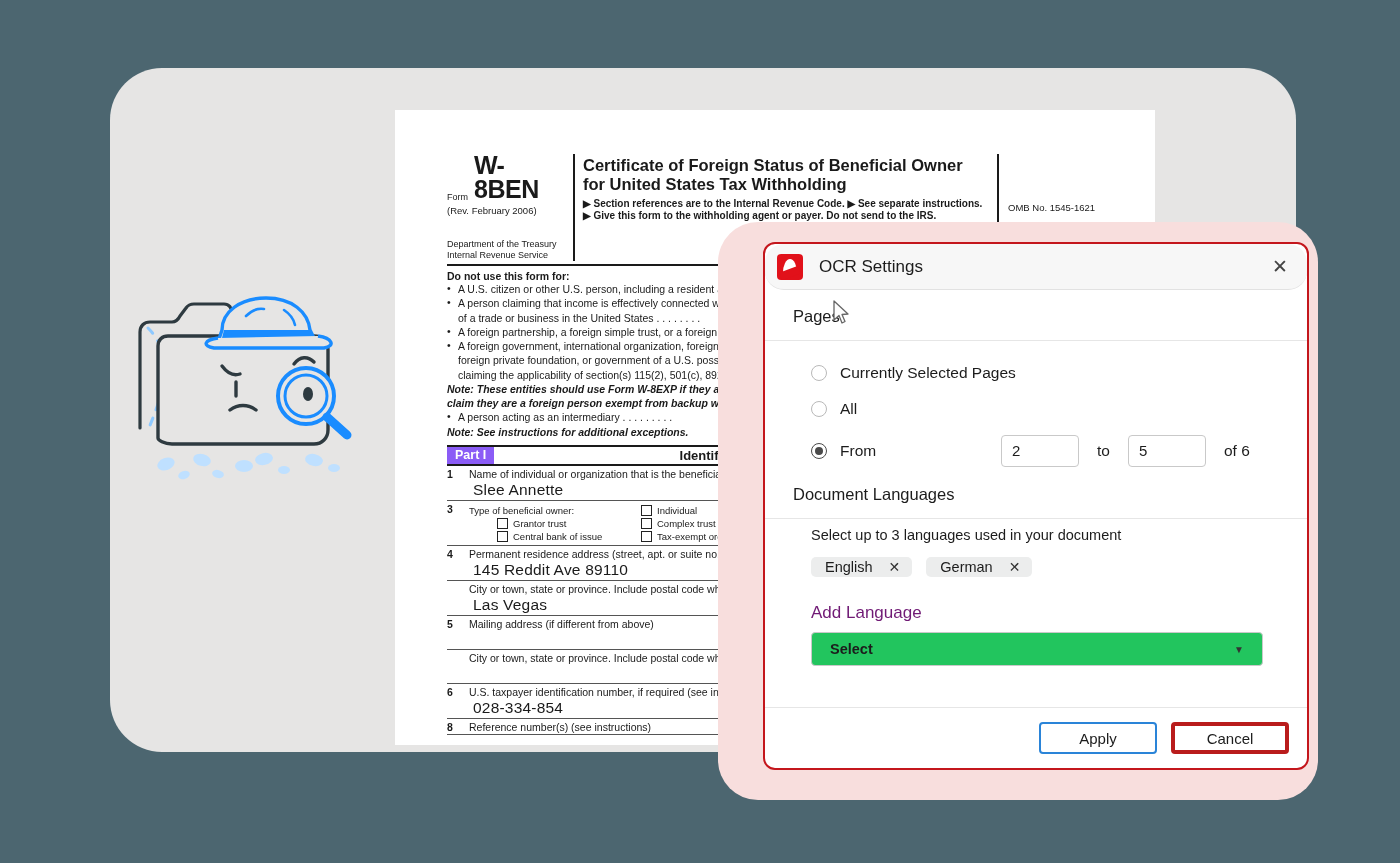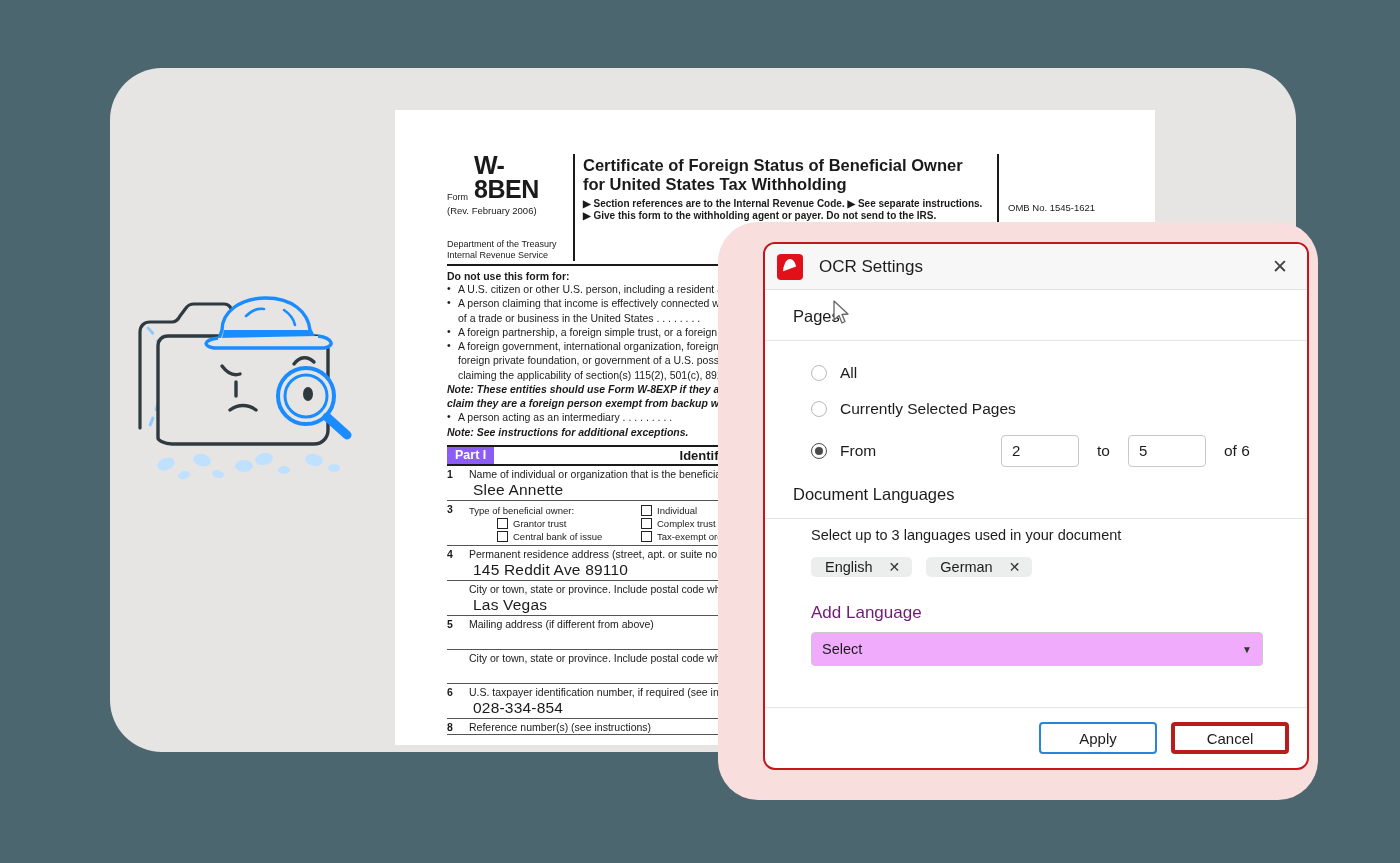--- a/index.html
+++ b/index.html
@@ -87,20 +87,21 @@
     border: 2px solid #c4161c;
     border-radius: 12px;
     overflow: hidden;
     display: flex; flex-direction: column;
   }
   .dlg-title {
     height: 46px; background: #f7f7f7;
     border-bottom: 1px solid #e2e2e2;
     display: flex; align-items: center; padding: 0 14px 0 12px;
     flex: none;
+    border-radius: 19px;
   }
   .app-icon {
     width: 26px; height: 26px; border-radius: 4px;
     background: #e1111a; position: relative; flex: none;
     overflow: hidden;
   }
   .app-icon:before {
     content: ""; position: absolute; left: 6px; top: 5px;
     width: 14px; height: 14px; background: #fff;
     border-radius: 50% 50% 0 0 / 100% 100% 0 0;
@@ -152,21 +153,21 @@
   .chip {
     background: #eceded; border-radius: 5px;
     height: 20px; display: flex; align-items: center;
     padding: 0 12px 0 14px; font-size: 14.5px; color: #1c1c1c;
   }
   .chip .x { margin-left: 16px; font-size: 14px; color: #333; cursor: pointer; }
   .addlang { font-size: 17px; color: #701a75; margin: 26px 0 9px; }
   .select-box {
     width: 452px; height: 34px; border: 1px solid #c9c9c9;
     border-radius: 4px; display: flex; align-items: center;
-    padding: 0 10px; font-size: 14.5px; color: #1c1c1c; background: #f0abfc;
+    padding: 0 18px; font-size: 14.5px; color: #1c1c1c; background: #22c55e; font-weight: bold;
   }
   .caret { margin-left: auto; font-size: 10px; color: #333; }
 
   .dlg-footer {
     margin-top: auto; border-top: 1px solid #e6e6e6;
     padding: 14px 18px; display: flex; justify-content: flex-end; gap: 14px;
     flex: none;
   }
   .btn {
     width: 118px; height: 32px; border-radius: 4px;
@@ -366,25 +367,25 @@
     <div class="sec-head">
       <span>Pages</span>
       <svg class="cursor-arrow" viewBox="0 0 18 26">
         <path d="M1 1 L1 20 L6 15.5 L9 23 L12 21.5 L9 14.5 L15 14 Z" fill="#fdfdfd" stroke="#666" stroke-width="1.3" stroke-linejoin="round"></path>
       </svg>
     </div>
 
     <div class="sec-body">
       <div class="radio-row">
         <span class="radio"></span>
-        <span>All</span>
+        <span>Currently Selected Pages</span>
       </div>
       <div class="radio-row">
         <span class="radio"></span>
-        <span>Currently Selected Pages</span>
+        <span>All</span>
       </div>
       <div class="radio-row from-row">
         <span class="lbl" style="display:flex;align-items:center">
           <span class="radio on"></span>
           <span>From</span>
         </span>
         <span class="numbox">2</span>
         <span class="to-word">to</span>
         <span class="numbox">5</span>
         <span class="of-word">of 6</span>

